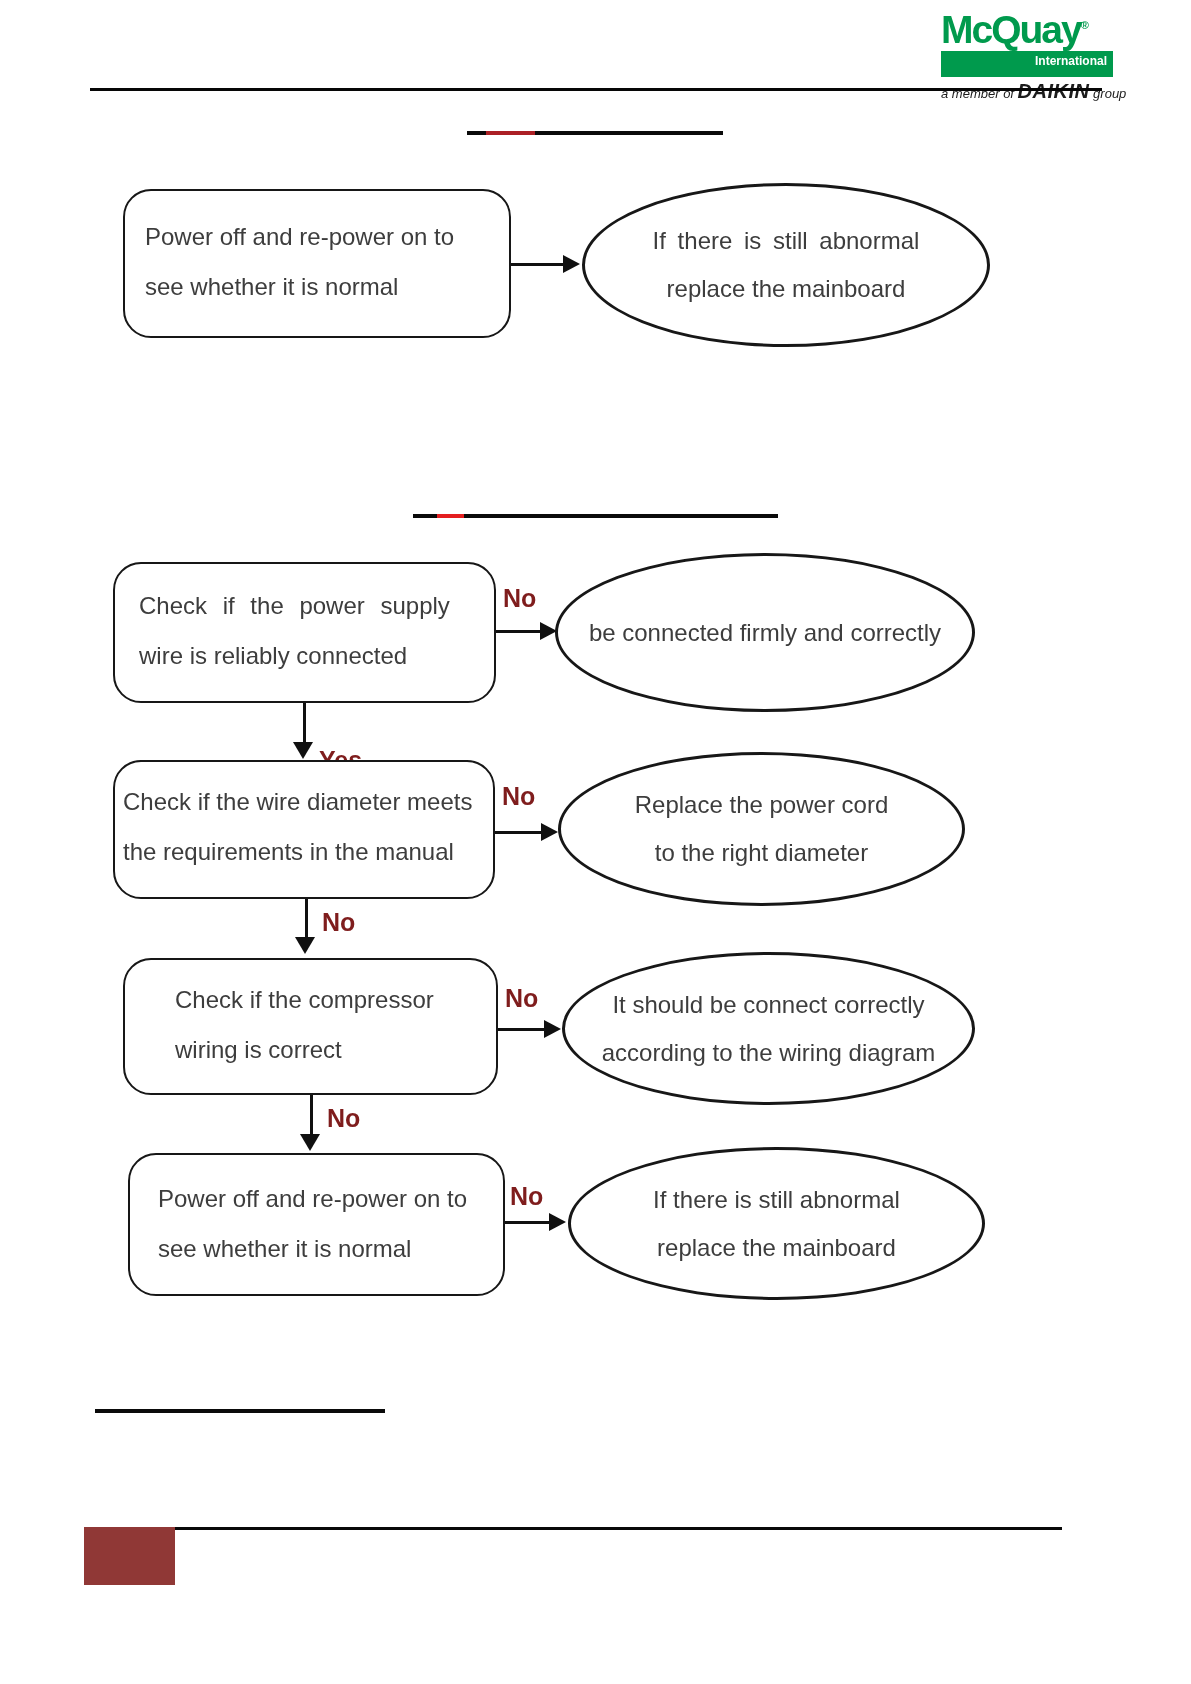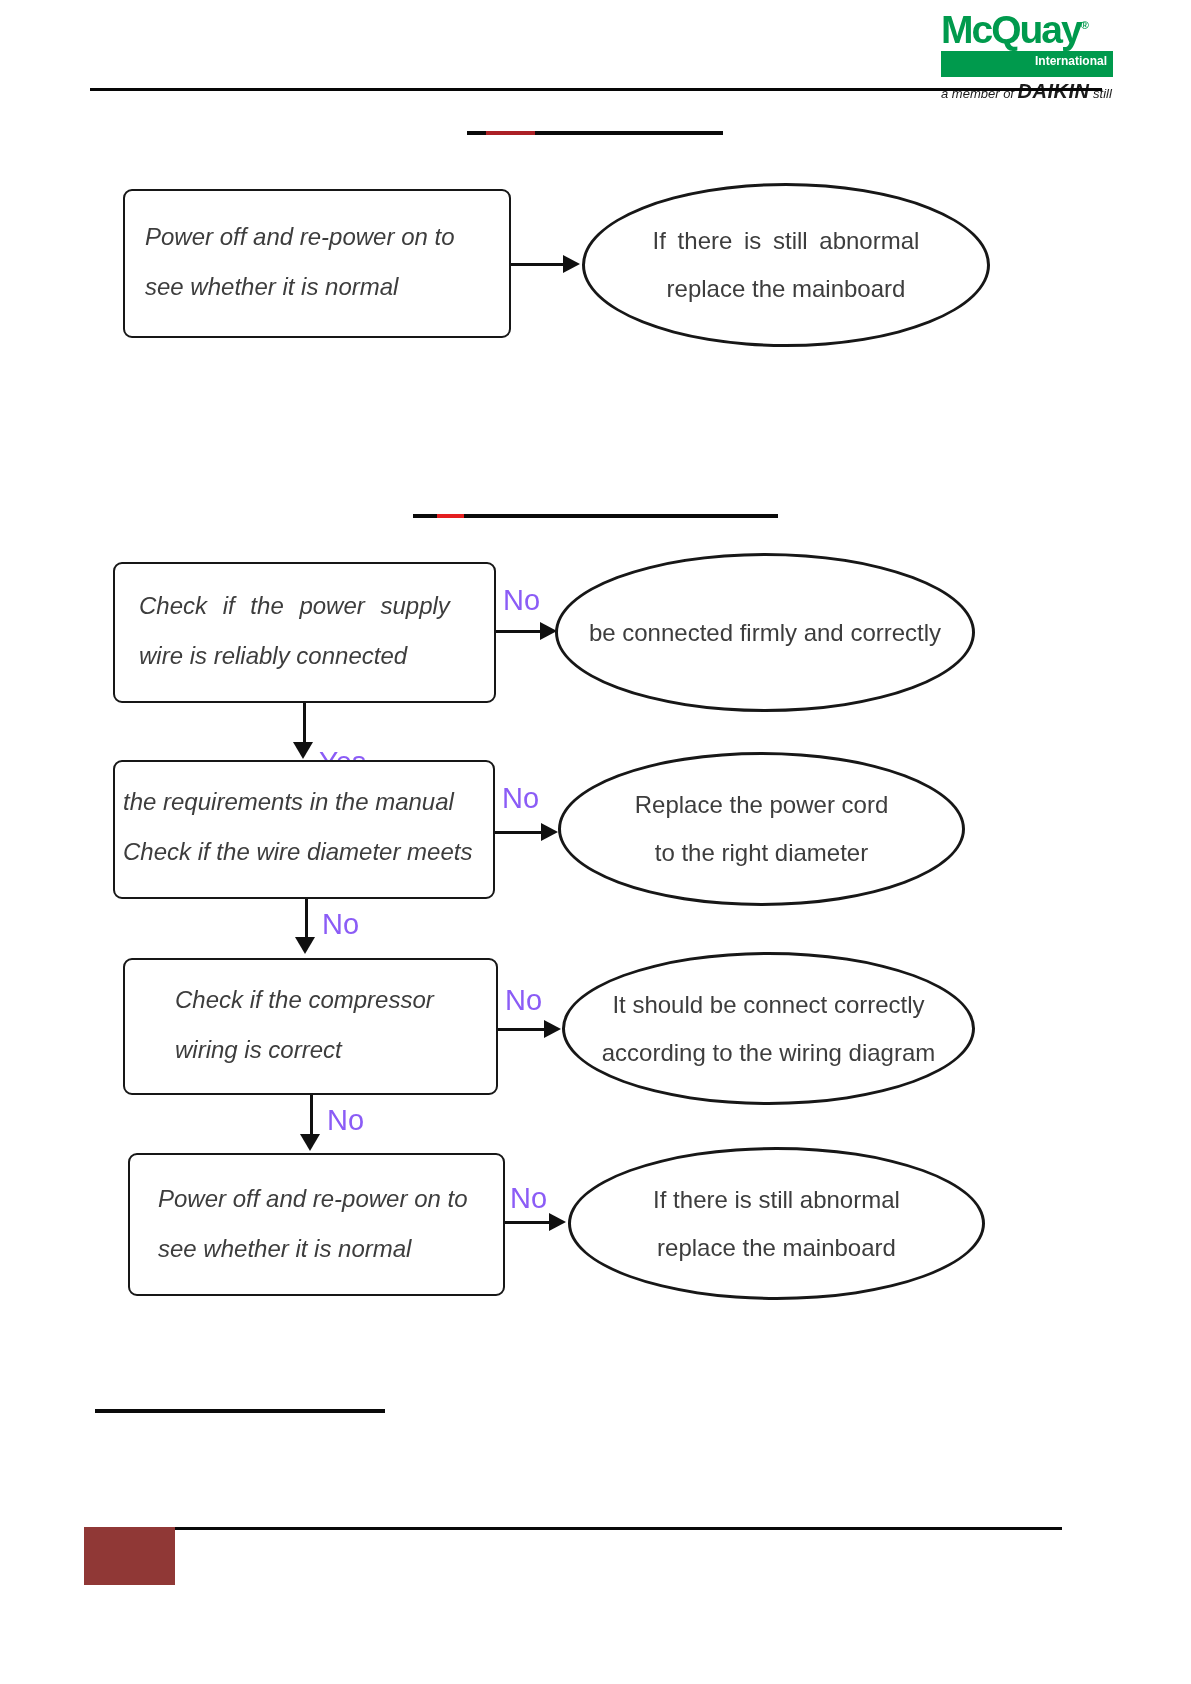--- a/index.html
+++ b/index.html
@@ -52,25 +52,24 @@
   .header-rule{left:90px;top:88px;width:1012px;height:3px;background:#060606;}
 
   
   .h-underline{height:4px;background:#0a0a0a;}
   .h-underline .red-seg{position:absolute;top:0;height:4px;}
 
   
   .flow-box{
     box-sizing:border-box;
     border:2.5px solid #171717;
-    border-radius:9px;
+    border-radius:28px;
     background:#ffffff;
     font-size:24px;
     color:var(--text, #3d3d3d);
-    font-style:italic;
   }
   .flow-box .bl{line-height:50px;white-space:nowrap;}
   .flow-ellipse{
     box-sizing:border-box;
     border:3px solid #171717;
     border-radius:50%;
     background:#ffffff;
     display:flex;
     flex-direction:column;
     justify-content:center;
@@ -87,41 +86,41 @@
     border-bottom:9px solid transparent;
     border-left:17px solid #101010;
   }
   .tri-down{
     width:0;height:0;
     border-left:10px solid transparent;
     border-right:10px solid transparent;
     border-top:17px solid #101010;
   }
   .branch-label{
-    font-weight:normal;
-    font-size:29px;
-    color:#8b5cf6;
+    font-weight:bold;
+    font-size:25px;
+    color:#7f1d1d;
     white-space:nowrap;
   }
   .ws-wide{word-spacing:9px;}
   .ws-med{word-spacing:5px;}
 
   
   .footer-rule{left:175px;top:1527px;width:887px;height:3px;background:#090909;}
   .footer-redbox{left:84px;top:1527px;width:91px;height:58px;background:var(--footer-red, #903836);}
 </style>
 </head>
 <body>
 
 <div class="page">
 
   <div class="abs logo">
     <div class="logo-brand"><span>McQuay</span><span class="logo-reg">®</span></div>
     <div class="logo-bar"><span>International</span></div>
-    <div class="logo-tagline"><span>a member of </span><b>DAIKIN</b><span> still</span></div>
+    <div class="logo-tagline"><span>a member of </span><b>DAIKIN</b><span> group</span></div>
   </div>
   <div class="abs header-rule"></div>
 
   <div class="abs h-underline" style="left:467px;top:131px;width:256px;">
     <span class="red-seg" style="left:19px;width:49px;background:var(--accent-red-dark, #ab2025);"></span>
   </div>
 
   <div class="abs flow-box" style="left:123px;top:189px;width:388px;height:149px;padding:21px 0 0 20px;">
     <div class="bl">Power off and re-power on to</div>
     <div class="bl">see whether it is normal</div>
@@ -145,22 +144,22 @@
   <div class="abs hline" style="left:496px;top:630px;width:46px;"></div>
   <div class="abs tri-right" style="left:540px;top:622px;"></div>
   <div class="abs flow-ellipse" style="left:555px;top:553px;width:420px;height:159px;">
     <div class="el">be connected firmly and correctly</div>
   </div>
   <div class="abs vline" style="left:303px;top:703px;height:41px;"></div>
   <div class="abs tri-down" style="left:293px;top:742px;"></div>
   <div class="abs branch-label" style="left:319px;top:710px;margin-top:36px;">Yes</div>
 
   <div class="abs flow-box" style="left:113px;top:760px;width:382px;height:139px;padding:15px 0 0 8px;">
+    <div class="bl">Check if the wire diameter meets</div>
     <div class="bl">the requirements in the manual</div>
-    <div class="bl">Check if the wire diameter meets</div>
   </div>
   <div class="abs branch-label" style="left:502px;top:782px;">No</div>
   <div class="abs hline" style="left:495px;top:831px;width:48px;"></div>
   <div class="abs tri-right" style="left:541px;top:823px;"></div>
   <div class="abs flow-ellipse" style="left:558px;top:752px;width:407px;height:154px;">
     <div class="el">Replace the power cord</div>
     <div class="el">to the right diameter</div>
   </div>
   <div class="abs vline" style="left:305px;top:899px;height:40px;"></div>
   <div class="abs tri-down" style="left:295px;top:937px;"></div>

